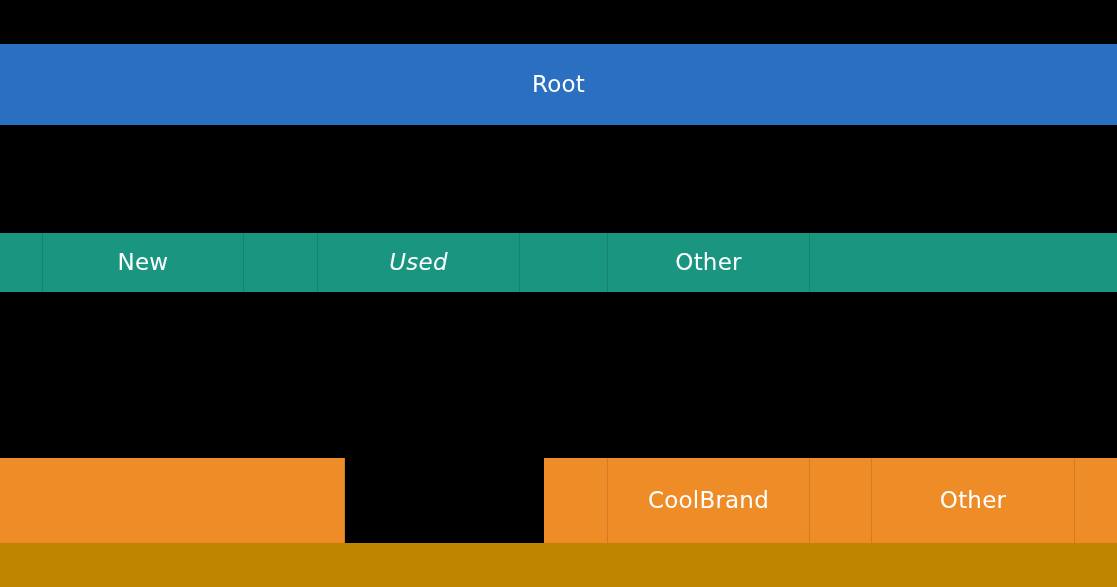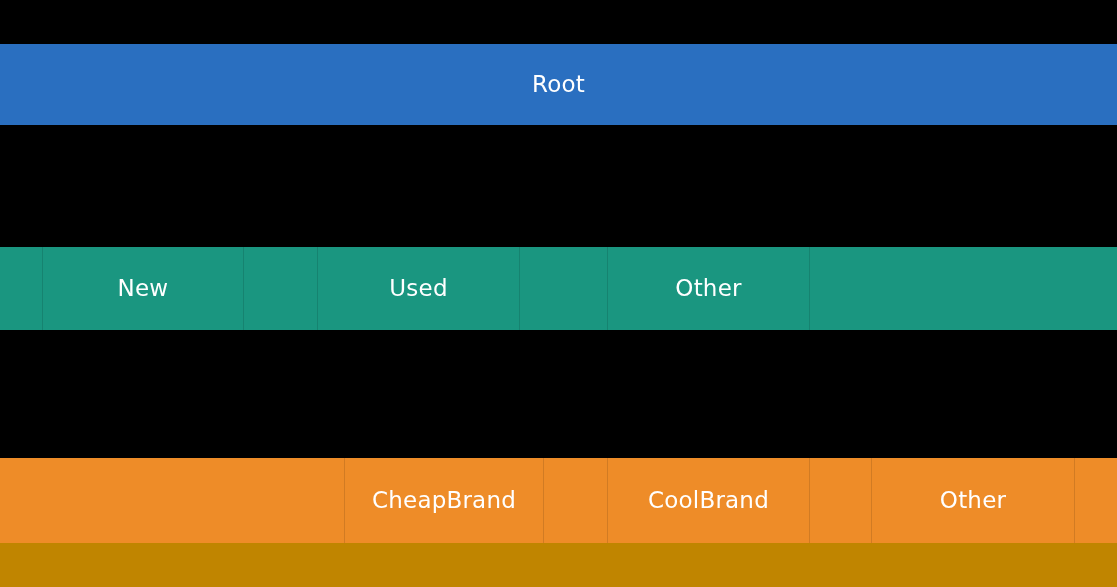--- a/index.html
+++ b/index.html
@@ -53,49 +53,46 @@
 </style>
 </head>
 <body>
 
 <div id="chart-canvas" style="width: 1117px; height: 587px; background: rgb(0, 0, 0);">
     <div class="icicle-row" style="top: 44px; height: 81px;">
       <div class="icicle-node" style="left: 0px; width: 1117px; background: rgb(42, 111, 192);">
         <span class="node-label" style="font-size: 23px; color: rgb(255, 255, 255);">Root</span>
       </div>
     </div>
-    <div class="icicle-row" style="top: 247px; height: 83px;">
+    <div class="icicle-row" style="top: 233px; height: 59px;">
       <div class="icicle-node has-gap" style="left: 0px; width: 43px; background: rgb(26, 150, 128);">
         <span class="node-label" style="font-size: 23px; color: rgb(255, 255, 255);"></span>
       </div>
       <div class="icicle-node has-gap" style="left: 43px; width: 201px; background: rgb(26, 150, 128);">
         <span class="node-label" style="font-size: 23px; color: rgb(255, 255, 255);">New</span>
       </div>
       <div class="icicle-node has-gap" style="left: 244px; width: 74px; background: rgb(26, 150, 128);">
         <span class="node-label" style="font-size: 23px; color: rgb(255, 255, 255);"></span>
       </div>
-      <div class="icicle-node has-gap" style="left: 318px; width: 202px; background: rgb(26, 150, 128);">
+      <div class="icicle-node has-gap" style="left: 318px; width: 202px; background: rgb(26, 150, 128); font-style: italic;">
         <span class="node-label" style="font-size: 23px; color: rgb(255, 255, 255);">Used</span>
       </div>
       <div class="icicle-node has-gap" style="left: 520px; width: 88px; background: rgb(26, 150, 128);">
         <span class="node-label" style="font-size: 23px; color: rgb(255, 255, 255);"></span>
       </div>
       <div class="icicle-node has-gap" style="left: 608px; width: 202px; background: rgb(26, 150, 128);">
         <span class="node-label" style="font-size: 23px; color: rgb(255, 255, 255);">Other</span>
       </div>
       <div class="icicle-node" style="left: 810px; width: 307px; background: rgb(26, 150, 128);">
         <span class="node-label" style="font-size: 23px; color: rgb(255, 255, 255);"></span>
       </div>
     </div>
     <div class="icicle-row" style="top: 458px; height: 85px;">
       <div class="icicle-node has-gap" style="left: 0px; width: 345px; background: rgb(238, 140, 40);">
         <span class="node-label" style="font-size: 23px; color: rgb(255, 255, 255);"></span>
-      </div>
-      <div class="icicle-node has-gap" style="left: 345px; width: 199px; background: rgb(238, 140, 40);">
-        <span class="node-label" style="font-size: 23px; color: rgb(255, 255, 255);">CheapBrand</span>
       </div>
       <div class="icicle-node has-gap" style="left: 544px; width: 64px; background: rgb(238, 140, 40);">
         <span class="node-label" style="font-size: 23px; color: rgb(255, 255, 255);"></span>
       </div>
       <div class="icicle-node has-gap" style="left: 608px; width: 202px; background: rgb(238, 140, 40); justify-content: center;">
         <span class="node-label" style="font-size: 23px; color: rgb(255, 255, 255);">CoolBrand</span>
       </div>
       <div class="icicle-node has-gap" style="left: 810px; width: 62px; background: rgb(238, 140, 40);">
         <span class="node-label" style="font-size: 23px; color: rgb(255, 255, 255);"></span>
       </div>

